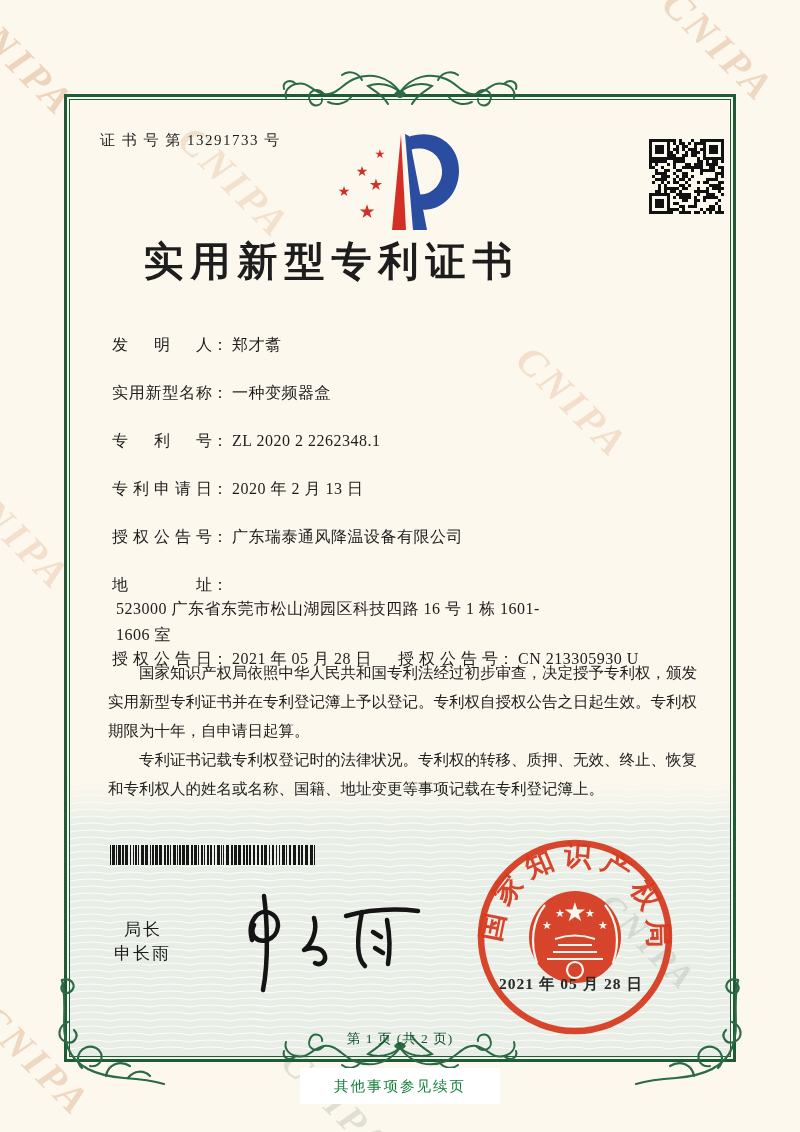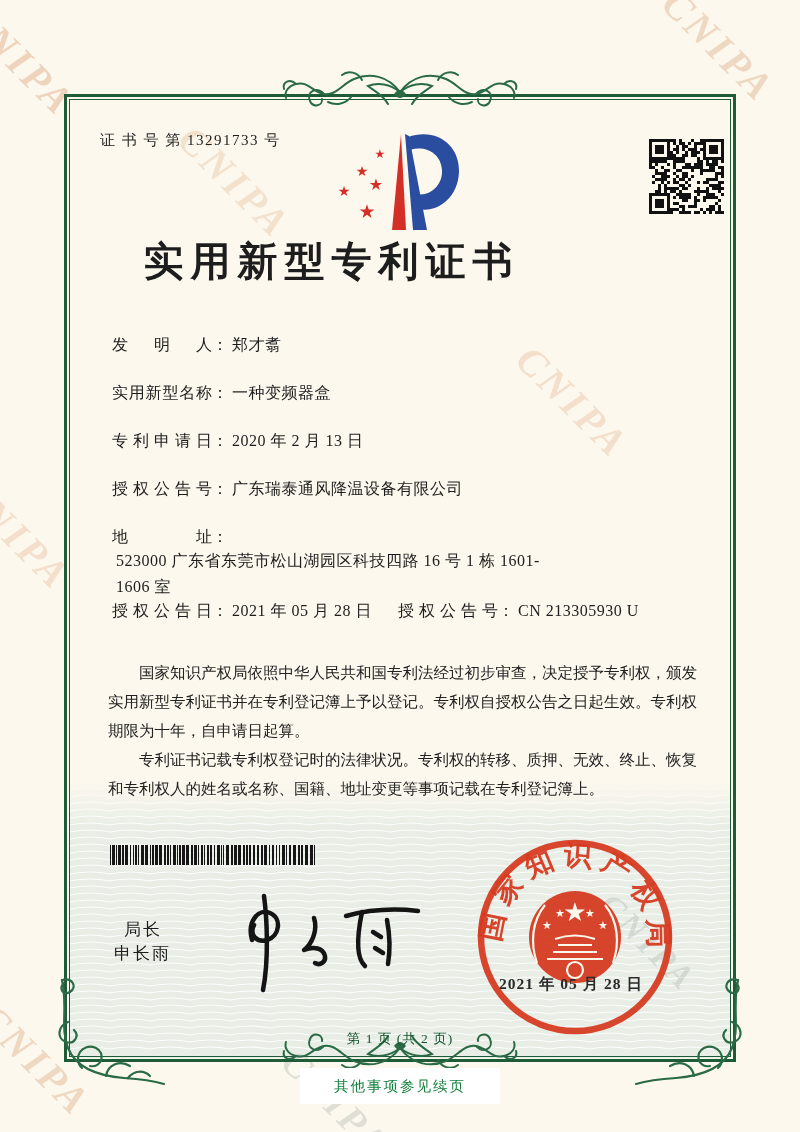--- a/index.html
+++ b/index.html
@@ -529,20 +529,23 @@
   <div class="abs" id="title">实用新型专利证书</div>
 
   <div class="abs" id="fields">
     <div class="frow">
       <span class="flabel">发明人</span><span class="fcolon">：</span><span class="fvalue">郑才翥</span>
     </div>
     <div class="frow">
       <span class="flabel">实用新型名称</span><span class="fcolon">：</span><span class="fvalue">一种变频器盒</span>
     </div>
     <div class="frow">
+      <span class="flabel">专利号</span><span class="fcolon">：</span><span class="fvalue">ZL 2020 2 2262348.1</span>
+    </div>
+    <div class="frow">
       <span class="flabel">专利申请日</span><span class="fcolon">：</span><span class="fvalue">2020 年 2 月 13 日</span>
     </div>
     <div class="frow">
       <span class="flabel">授权公告号</span><span class="fcolon">：</span><span class="fvalue">广东瑞泰通风降温设备有限公司</span>
     </div>
     <div class="frow addr">
       <span class="flabel">地址</span><span class="fcolon">：</span><span class="fvalue">523000 广东省东莞市松山湖园区科技四路 16 号 1 栋 1601-1606 室</span>
     </div>
     <div class="frow dual">
       <div>

